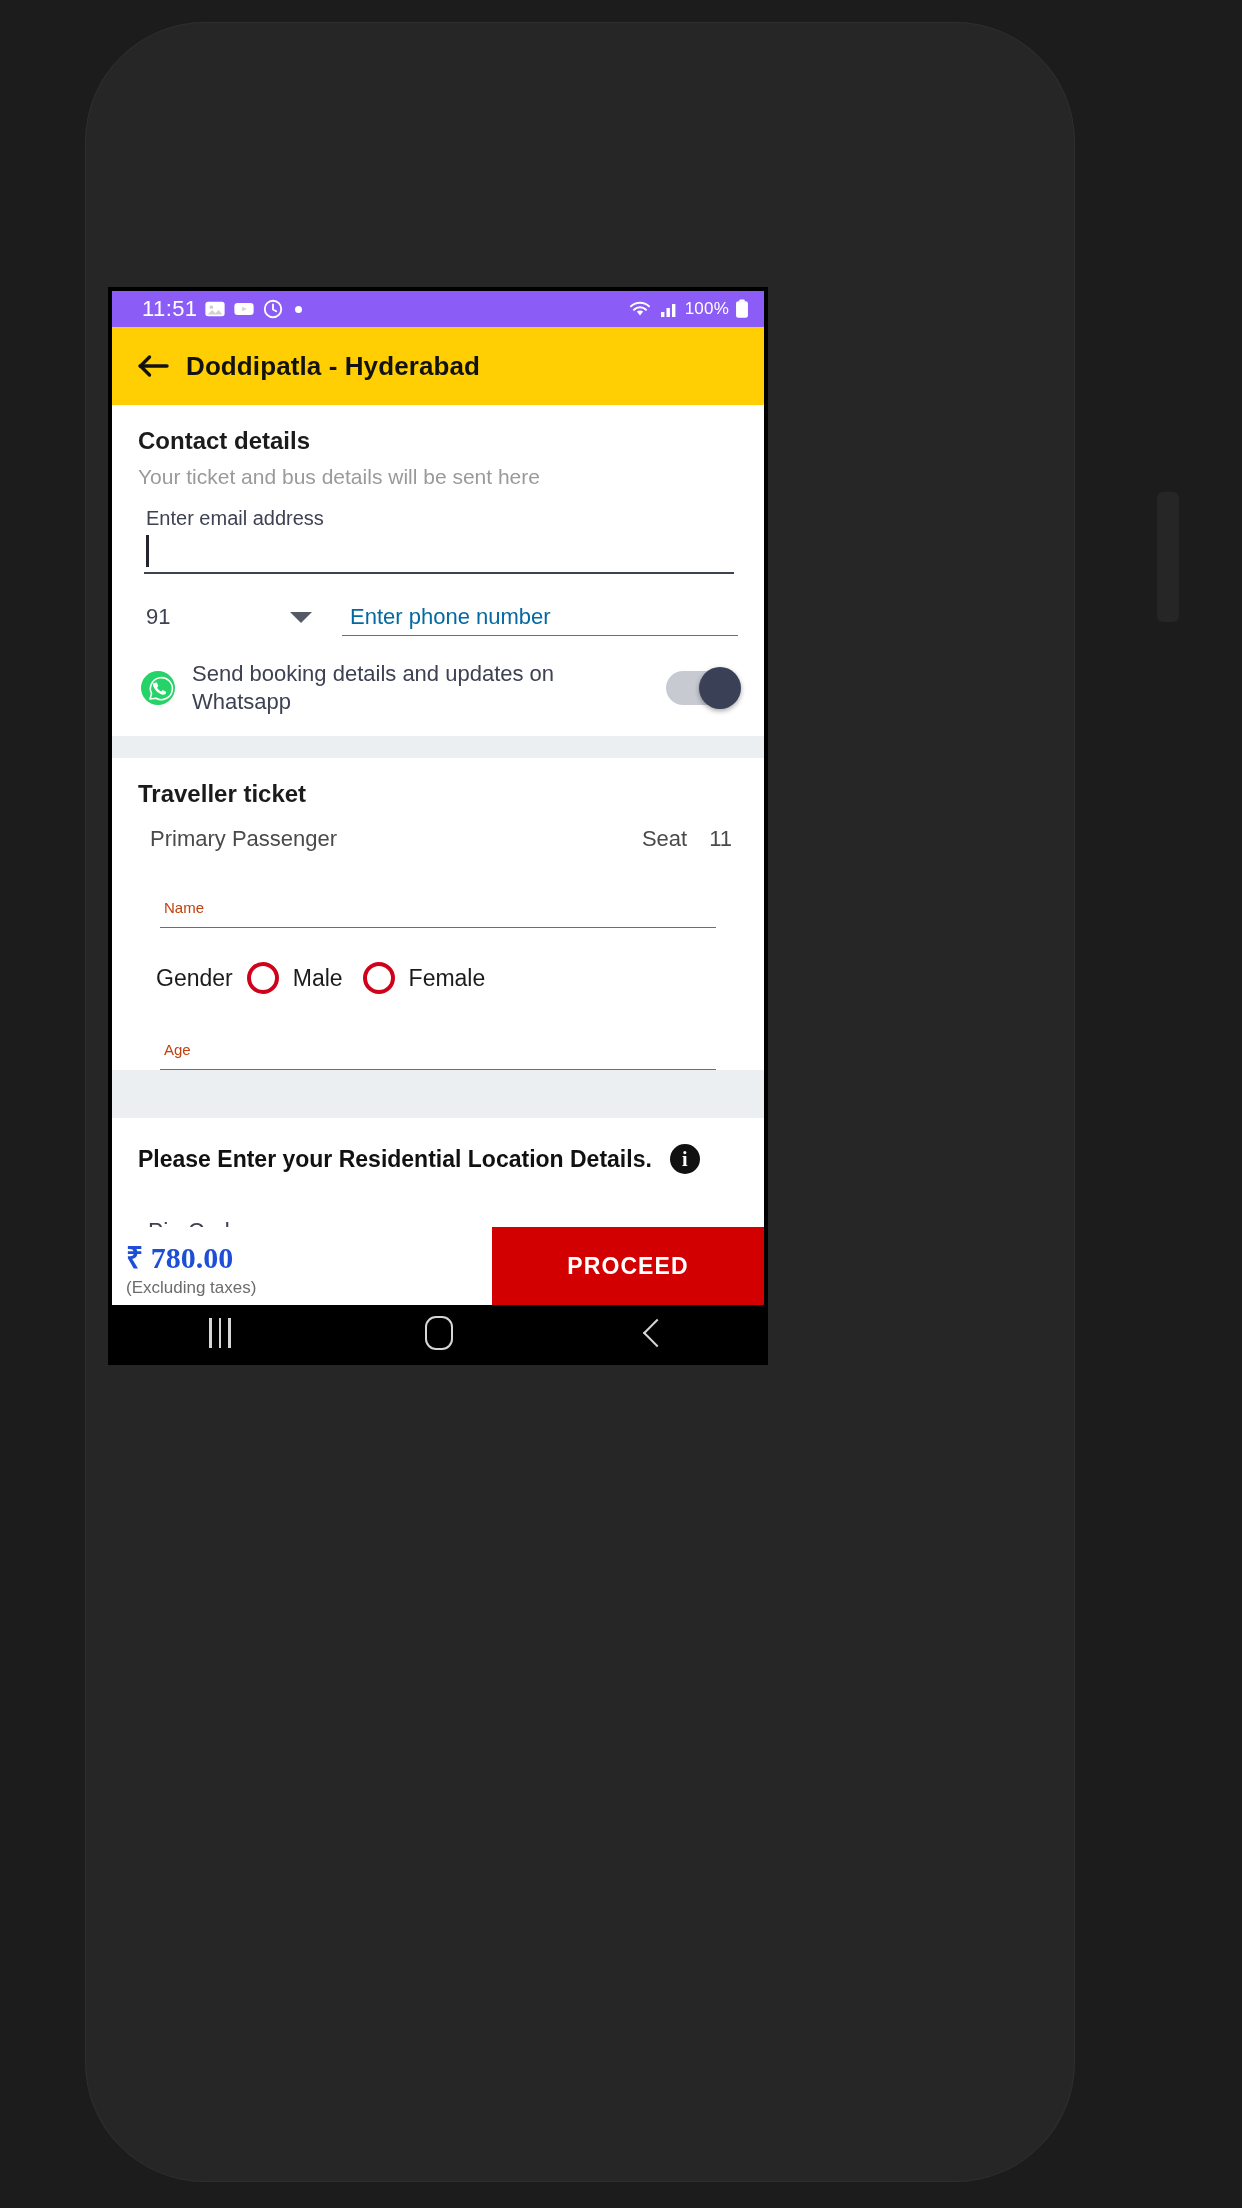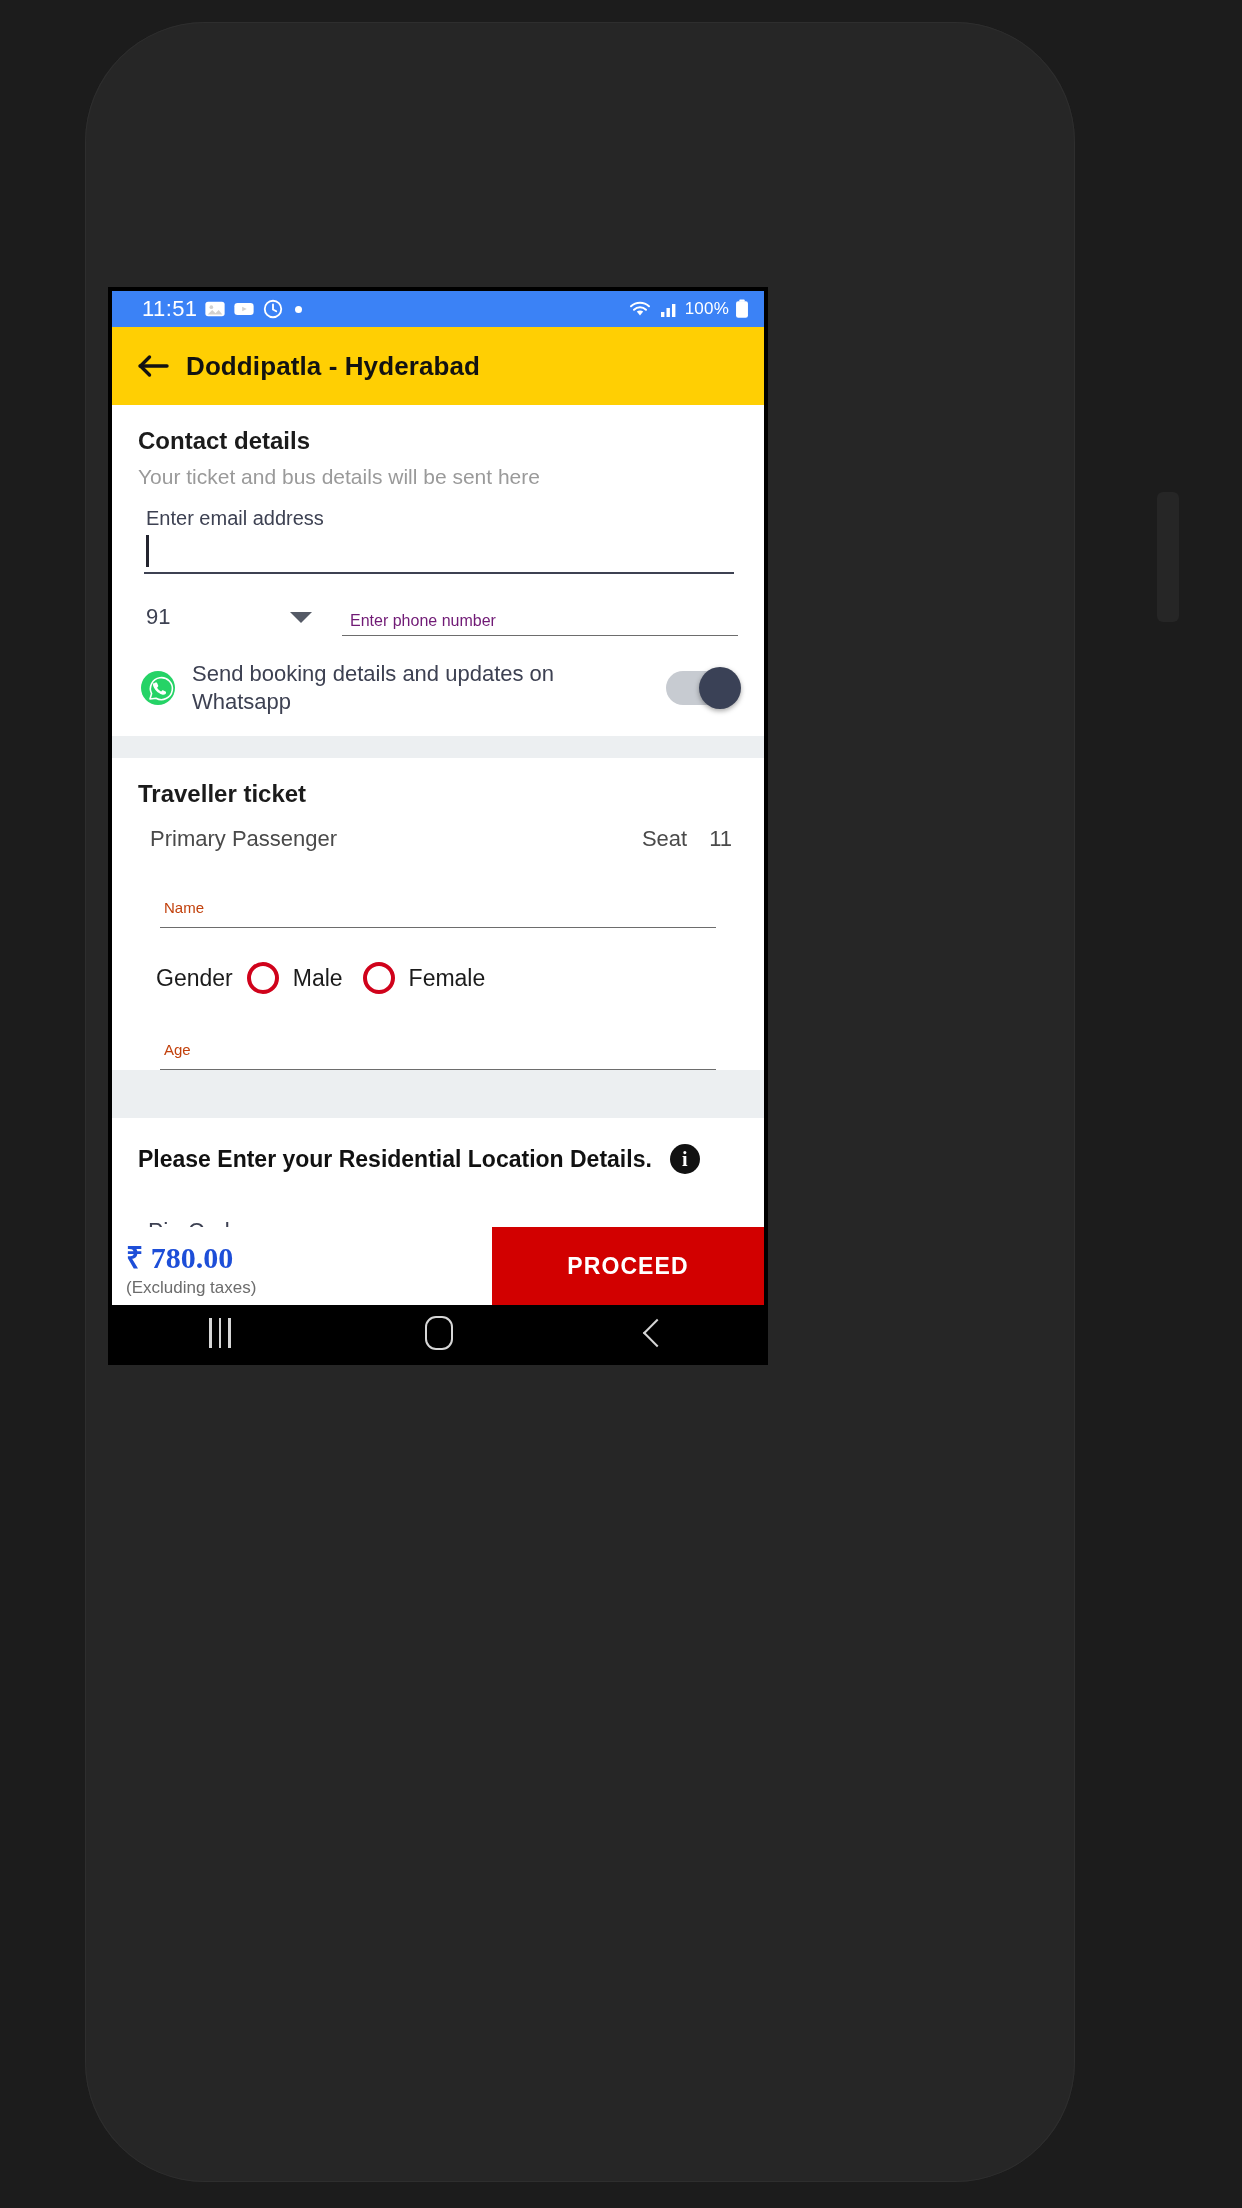--- a/index.html
+++ b/index.html
@@ -49,21 +49,21 @@
     left: 4px; top: 4px;
     width: 652px; height: 1070px;
     background: #ffffff;
     display: flex;
     flex-direction: column;
   }
 
   
   #status-bar {
     height: 36px;
-    background: #3b82f6;
+    background: #8b5cf6;
     display: flex;
     align-items: center;
     padding: 0 14px 0 30px;
     flex: 0 0 auto;
   }
   .sb-left { display: flex; align-items: center; gap: 7px; }
   .sb-time {
     color: #ffffff;
     font-size: 22px;
     font-weight: 400;
@@ -144,22 +144,22 @@
     align-items: center;
     position: relative;
   }
   .caret {
     width: 3px;
     height: 32px;
     background: #23242e;
     margin-left: 2px;
   }
   .ph {
-    font-size: 16px;
-    color: #701a75;
+    font-size: 22px;
+    color: #0369a1;
     padding-left: 8px;
   }
 
   
   .phone-row {
     display: flex;
     align-items: flex-end;
     margin-top: 30px;
     gap: 14px;
   }

